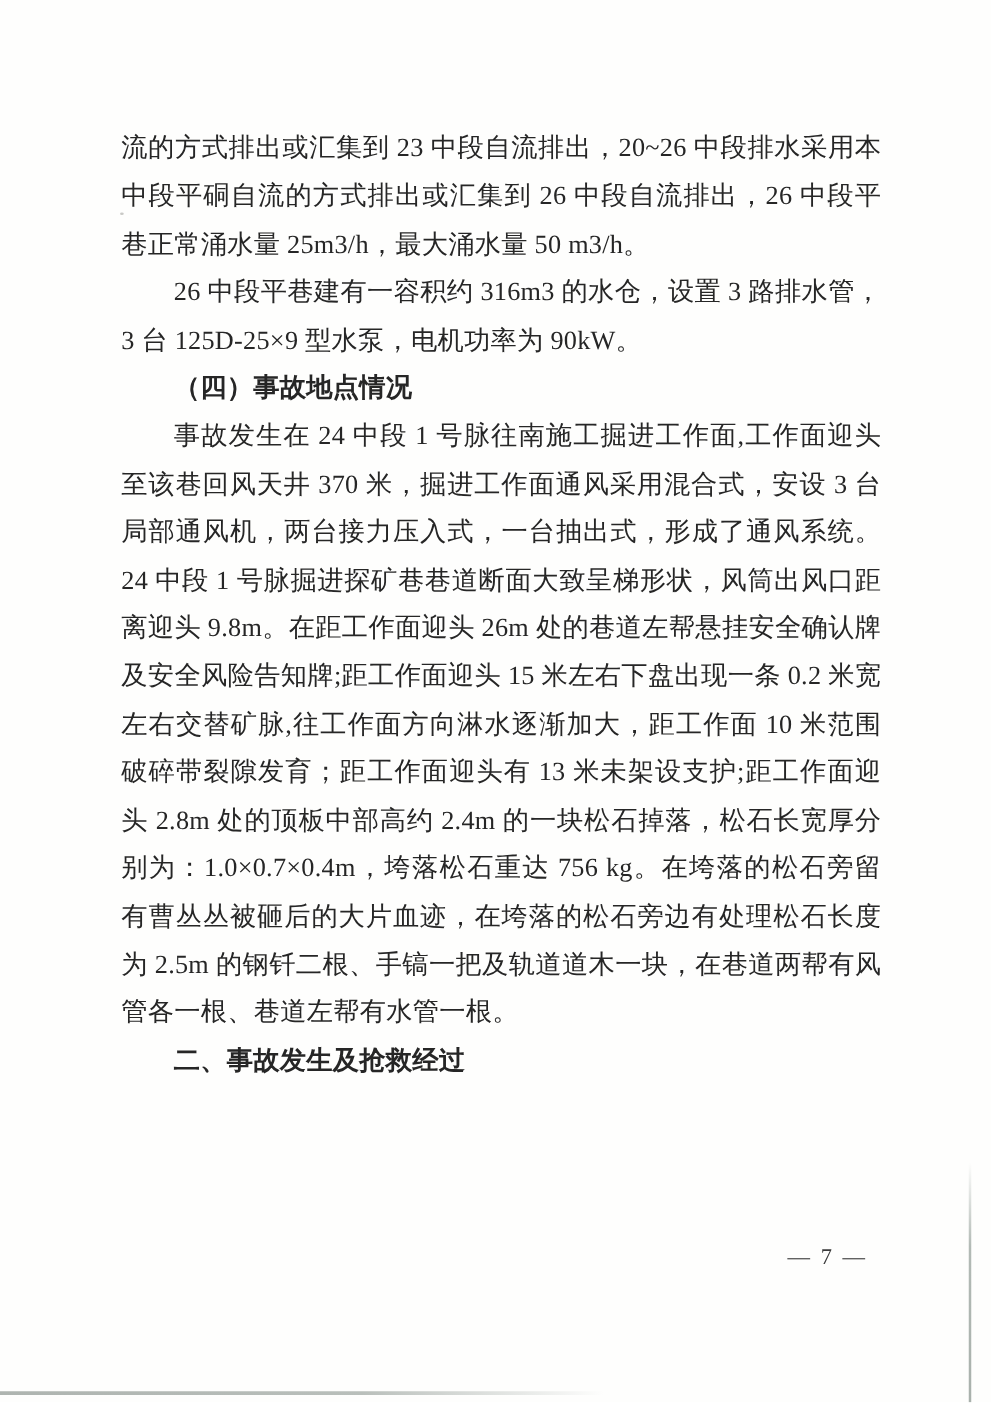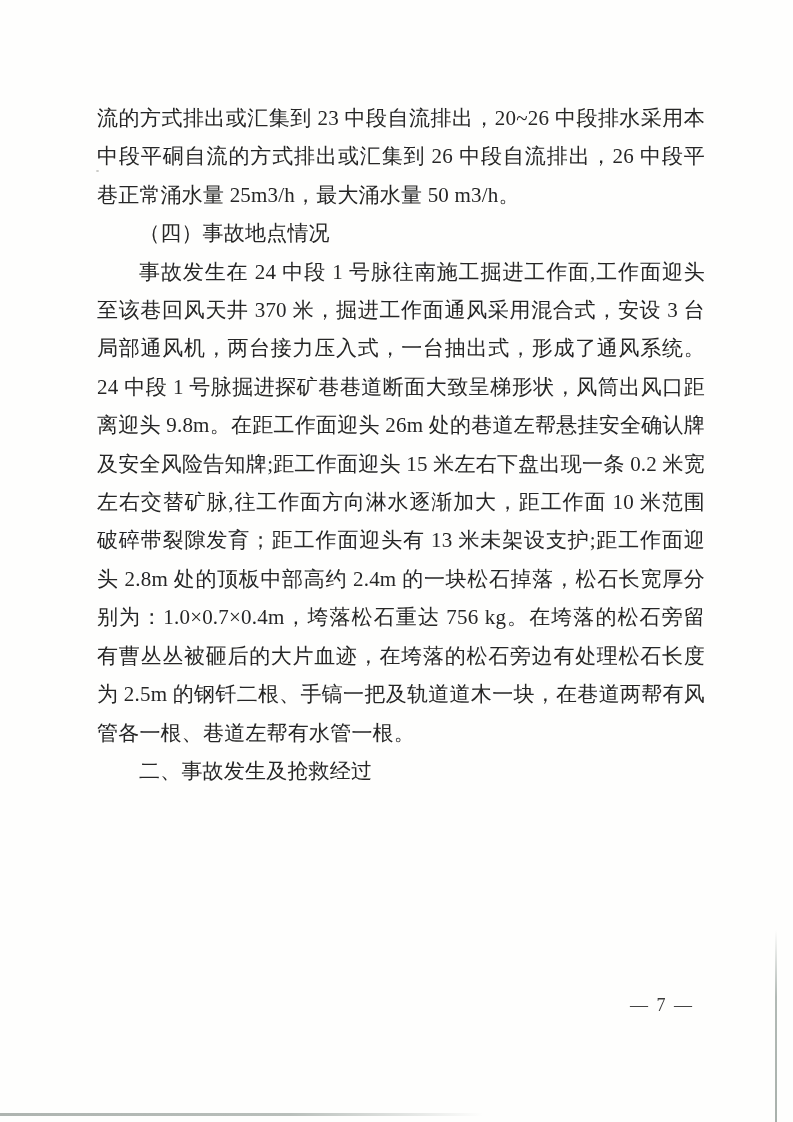--- a/index.html
+++ b/index.html
@@ -27,24 +27,24 @@
     letter-spacing: 0.2px;
   }
   .content p {
     margin: 0;
     padding: 0;
   }
   .indent {
     text-indent: 2em;
   }
   .heading2 {
-    font-weight: normal;
+    font-weight: bold;
   }
   .heading3 {
-    font-weight: normal;
+    font-weight: bold;
   }
   .heading3-bold {
     font-weight: bold;
   }
   .page-number {
     position: absolute;
     left: 630px;
     top: 995px;
     font-size: 18px;
     letter-spacing: 2px;
@@ -76,20 +76,21 @@
     background: #c9c9c6;
     border-radius: 50%;
   }
 </style>
 </head>
 <body>
 
 <div class="page">
   <div class="content">
       <p class="body">流的方式排出或汇集到 23 中段自流排出，20~26 中段排水采用本中段平硐自流的方式排出或汇集到 26 中段自流排出，26 中段平巷正常涌水量 25m3/h，最大涌水量 50 m3/h。</p>
+      <p class="body indent">26 中段平巷建有一容积约 316m3 的水仓，设置 3 路排水管，3 台 125D-25×9 型水泵，电机功率为 90kW。</p>
       <p class="heading3 indent">（四）事故地点情况</p>
       <p class="body indent">事故发生在 24 中段 1 号脉往南施工掘进工作面,工作面迎头至该巷回风天井 370 米，掘进工作面通风采用混合式，安设 3 台局部通风机，两台接力压入式，一台抽出式，形成了通风系统。24 中段 1 号脉掘进探矿巷巷道断面大致呈梯形状，风筒出风口距离迎头 9.8m。在距工作面迎头 26m 处的巷道左帮悬挂安全确认牌及安全风险告知牌;距工作面迎头 15 米左右下盘出现一条 0.2 米宽左右交替矿脉,往工作面方向淋水逐渐加大，距工作面 10 米范围破碎带裂隙发育；距工作面迎头有 13 米未架设支护;距工作面迎头 2.8m 处的顶板中部高约 2.4m 的一块松石掉落，松石长宽厚分别为：1.0×0.7×0.4m，垮落松石重达 756 kg。在垮落的松石旁留有曹丛丛被砸后的大片血迹，在垮落的松石旁边有处理松石长度为 2.5m 的钢钎二根、手镐一把及轨道道木一块，在巷道两帮有风管各一根、巷道左帮有水管一根。</p>
       <p class="heading2 indent">二、事故发生及抢救经过</p>
     </div>
   <div class="page-number">— 7 —</div>
   <div class="scan-line-bottom"></div>
   <div class="scan-line-right"></div>
   <div class="scan-speck"></div>
 </div>
 

